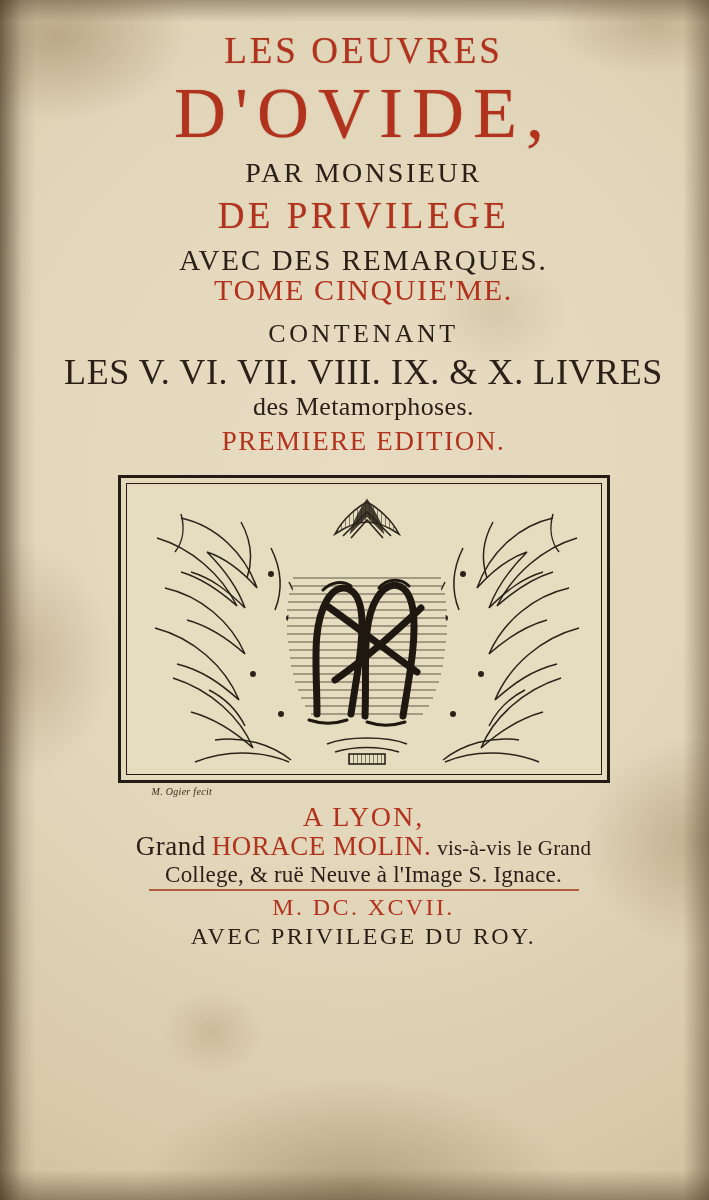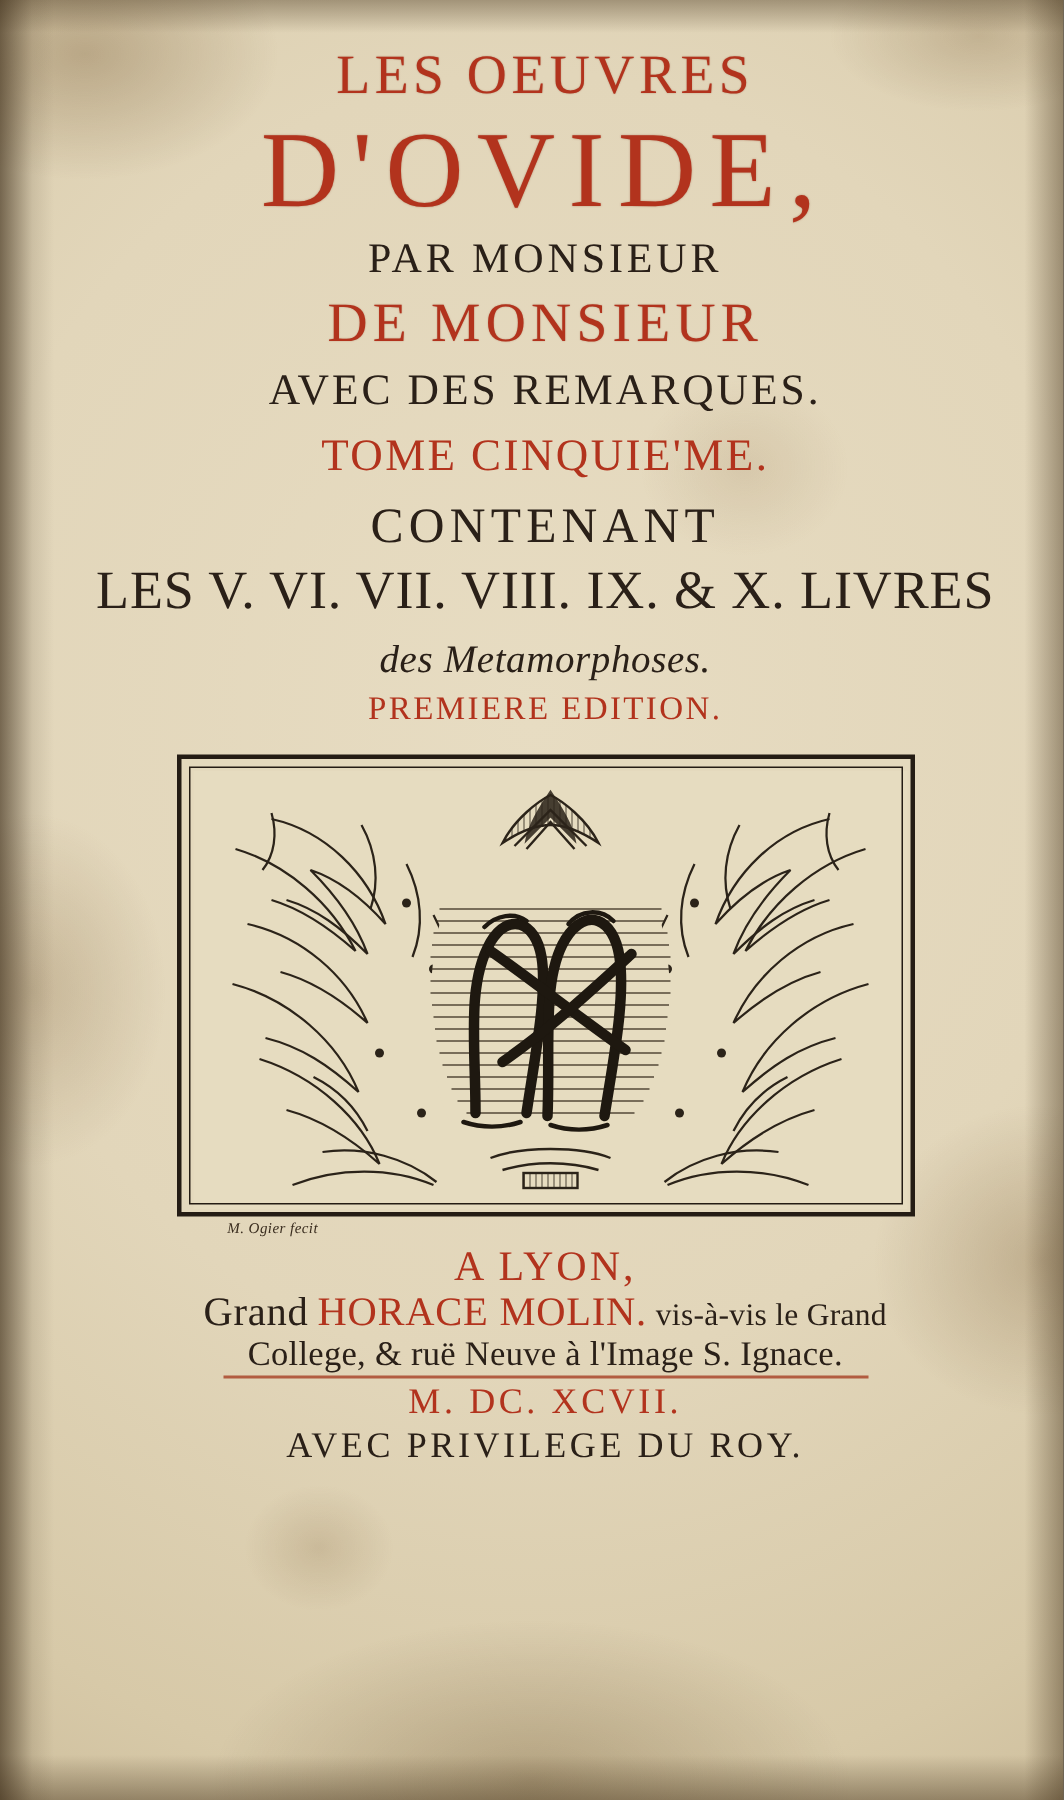--- a/index.html
+++ b/index.html
@@ -111,40 +111,39 @@
     text-shadow: 0 0 1px rgba(130,45,22,0.4);
   }
   .t-remarques {
     font-size: 29px;
     letter-spacing: 2px;
     margin-top: 12px;
   }
   .t-tome {
     font-size: 30px;
     letter-spacing: 1.6px;
-    margin-top: 14px;
+    margin-top: 0;
   }
   .t-contenant {
-    font-size: 33px;
+    font-size: 26px;
     letter-spacing: 3.5px;
     margin-top: 16px;
   }
   .t-livres {
     font-size: 36px;
     letter-spacing: 0.6px;
     margin-top: 7px;
   }
   .t-meta {
     font-size: 26px;
     letter-spacing: 0.4px;
-    margin-top: 16px;
-    font-style: italic;
+    margin-top: 4px;
   }
   .t-premiere {
-    font-size: 22px;
+    font-size: 27px;
     letter-spacing: 1.6px;
     margin-top: 8px;
   }
 
   
   .ornament-wrap {
     margin: 20px auto 0;
     width: 492px;
     position: relative;
   }
@@ -223,21 +222,21 @@
 <div class="page">
   <div class="edge-top"></div>
   <div class="edge-right"></div>
   <div class="edge-bottom"></div>
 
   <div class="content">
 
     <span class="ln red t-les">LES OEUVRES</span>
     <span class="ln red t-ovide">D'OVIDE,</span>
     <span class="ln black t-par">PAR MONSIEUR</span>
-    <span class="ln red t-martignac">DE MONSIEUR</span>
+    <span class="ln red t-martignac">DE PRIVILEGE</span>
     <span class="ln black t-remarques">AVEC DES REMARQUES.</span>
     <span class="ln red t-tome">TOME CINQUIE'ME.</span>
     <span class="ln black t-contenant">CONTENANT</span>
     <span class="ln black t-livres">LES V. VI. VII. VIII. IX. &amp; X. LIVRES</span>
     <span class="ln black t-meta">des Metamorphoses.</span>
     <span class="ln red t-premiere">PREMIERE EDITION.</span>
 
     <div class="ornament-wrap">
       <div class="ornament">
         <div class="inner-rule"></div>

